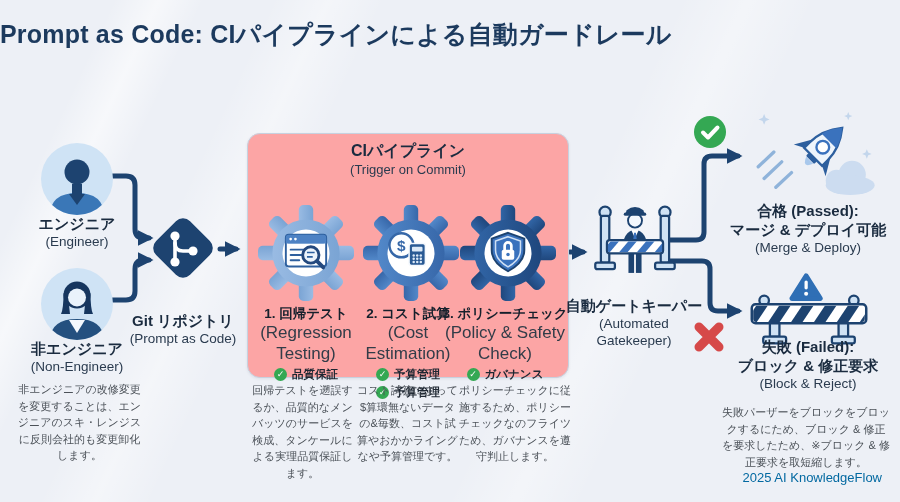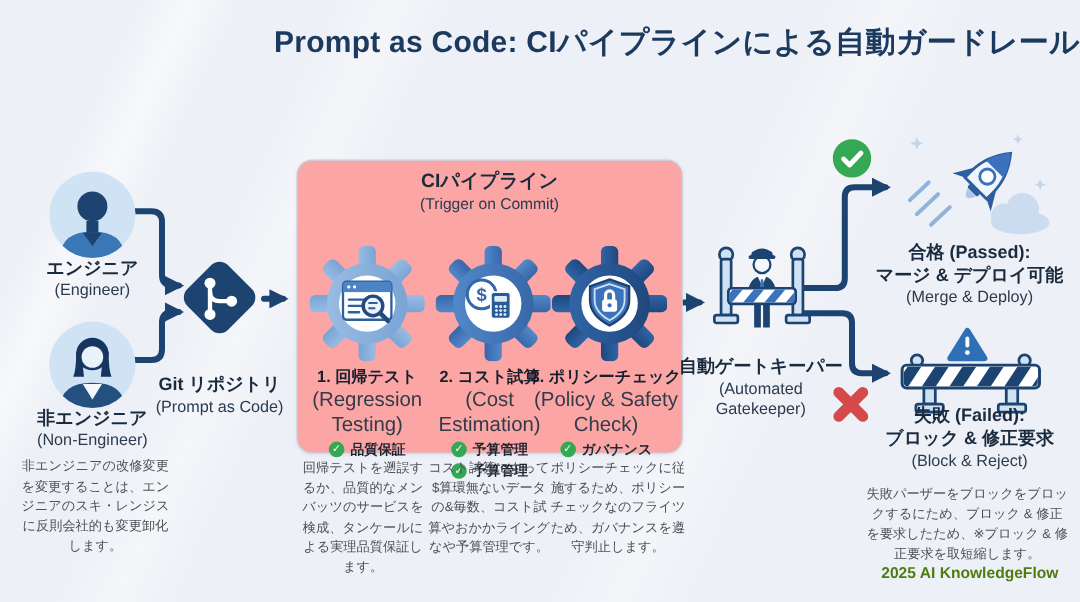--- a/index.html
+++ b/index.html
@@ -12,21 +12,21 @@
   .sheen{
     position:absolute;inset:0;pointer-events:none;
     background:linear-gradient(115deg,
       rgba(255,255,255,0) 10%,rgba(255,255,255,.55) 14%,rgba(255,255,255,0) 18%,
       rgba(255,255,255,0) 24%,rgba(255,255,255,.4) 29%,rgba(255,255,255,0) 34%,
       rgba(255,255,255,0) 60%,rgba(255,255,255,.35) 66%,rgba(255,255,255,0) 72%);
   }
   .abs{position:absolute;}
   .ctr{text-align:center;}
   .title{
-    left:0;right:0;top:18px;text-align:right;
+    left:0;right:0;top:18px;text-align:left;
     font-size:25px;font-weight:700;color:#1c3a5e;letter-spacing:.2px;
   }
   .lbl-main{font-size:15px;font-weight:700;color:#1a2b3f;line-height:1.25;}
   .lbl-sub{font-size:13.5px;font-weight:400;color:#2a3b4f;line-height:1.25;}
   .note{
     font-size:11px;font-weight:400;color:#4b5158;line-height:1.5;text-align:center;
   }
   .ci-box{
     left:247px;top:133px;width:320px;height:243px;
     background:#fca5a5;border:1.5px solid #c7d1df;border-radius:13px;
@@ -38,21 +38,21 @@
   .stage-title{font-size:13.5px;font-weight:700;color:#16202c;line-height:1.2;}
   .stage-sub{font-size:17px;color:#323c48;line-height:1.2;margin-top:1px;}
   .check-line{display:flex;align-items:center;justify-content:center;gap:5px;margin-top:3px;}
   .check-badge{
     display:inline-block;width:13px;height:13px;border-radius:50%;
     background:#34a853;color:#fff;font-size:9px;line-height:13px;text-align:center;
     font-weight:700;flex:0 0 auto;
   }
   .check-text{font-size:11.5px;font-weight:700;color:#1e2732;}
   svg{display:block;}
-  .footer{font-size:13px;font-weight:700;color:#4d7c0f;}
+  .footer{font-size:13px;font-weight:400;color:#0369a1;}
 </style>
 </head>
 <body>
 
 <div id="canvas">
   <div class="sheen"></div>
 
   <div class="abs title">Prompt as Code: CIパイプラインによる自動ガードレール</div>
 
   <svg class="abs" style="left:0;top:0" width="900" height="502" viewBox="0 0 900 502">

